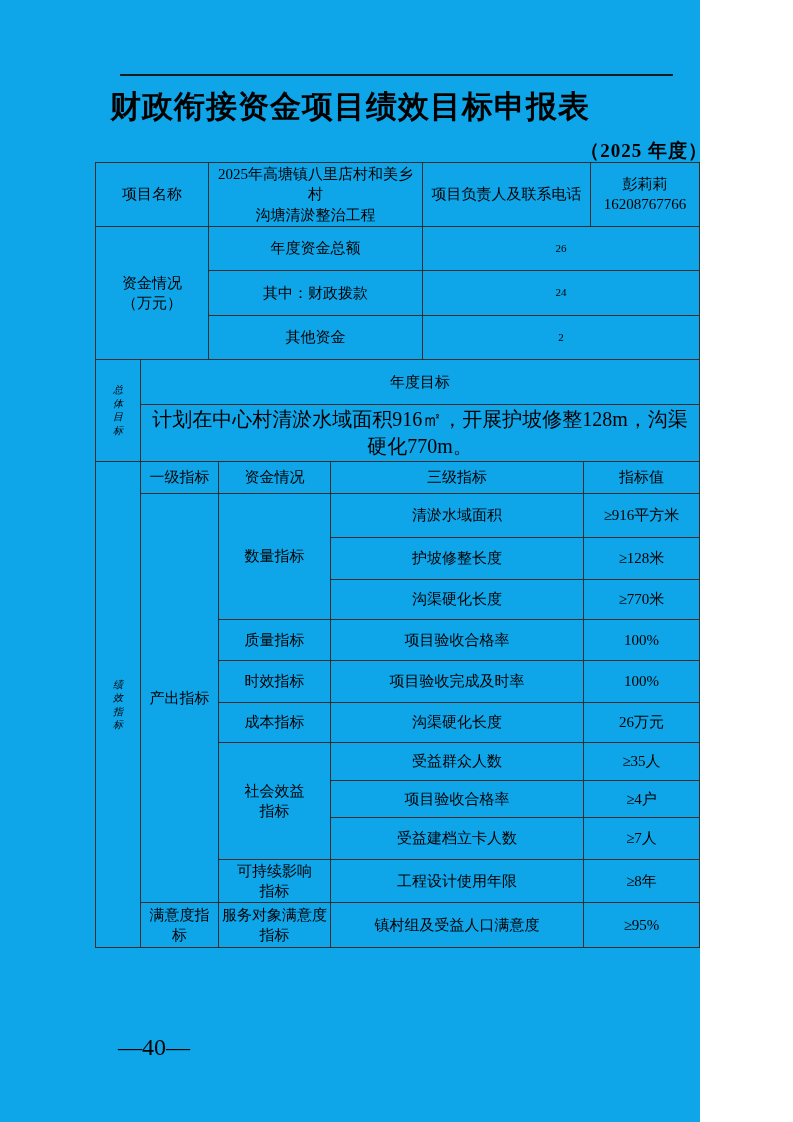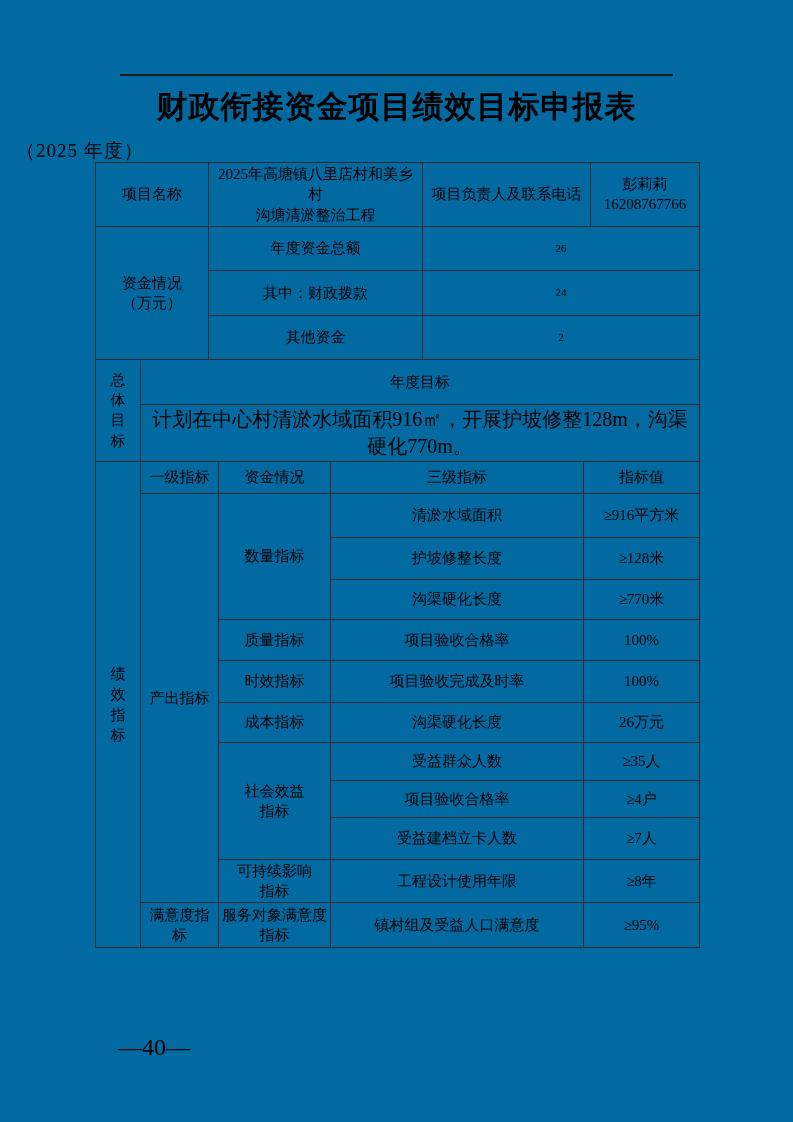--- a/index.html
+++ b/index.html
@@ -1,25 +1,25 @@
 <!DOCTYPE html>
 <html><head>
 <meta charset="utf-8">
 <style>
   html,body{margin:0;padding:0;background:#ffffff;}
   body{width:793px;height:1122px;font-family:"Liberation Serif","DejaVu Serif",serif;color:#000;}
-  .page{position:relative;width:793px;height:1122px;background:#0369a1;overflow:hidden;}
+  .page{position:relative;width:700px;height:1122px;background:#0ea5e9;overflow:hidden;}
   .top-rule{position:absolute;left:120px;top:74px;width:553px;height:2px;background:#1c1c1c;}
   .doc-title{position:absolute;left:0;top:86px;width:100%;text-align:center;font-size:31px;font-weight:bold;letter-spacing:1px;}
-  .doc-subtitle{position:absolute;left:16px;top:138px;width:100%;text-align:left;font-size:19px;font-weight:400;letter-spacing:1px;}
+  .doc-subtitle{position:absolute;left:8px;top:138px;width:100%;text-align:right;font-size:19px;font-weight:700;letter-spacing:1px;}
   .form{position:absolute;left:95px;top:163px;width:604px;}
   table{border-collapse:collapse;table-layout:fixed;width:604px;margin-top:-1px;}
   td{border:1px solid #2e2e2e;text-align:center;vertical-align:middle;font-size:15px;line-height:1.35;padding:1px 3px;white-space:pre-line;overflow:hidden;}
   .vcell{padding:0;}
-  .vtext{width:16px;margin:0 auto;word-break:break-all;line-height:1.35;font-size:15px;}
+  .vtext{width:16px;margin:0 auto;word-break:break-all;line-height:1.35;font-size:10px;font-style:italic;}
   .num{font-size:11px;}
   .goal-content{font-size:20px;}
   .footer-page{position:absolute;left:118px;top:1034px;font-size:24px;letter-spacing:0;}
 </style>
 </head>
 <body>
 
 <div class="page">
 
   <div class="top-rule"></div>

